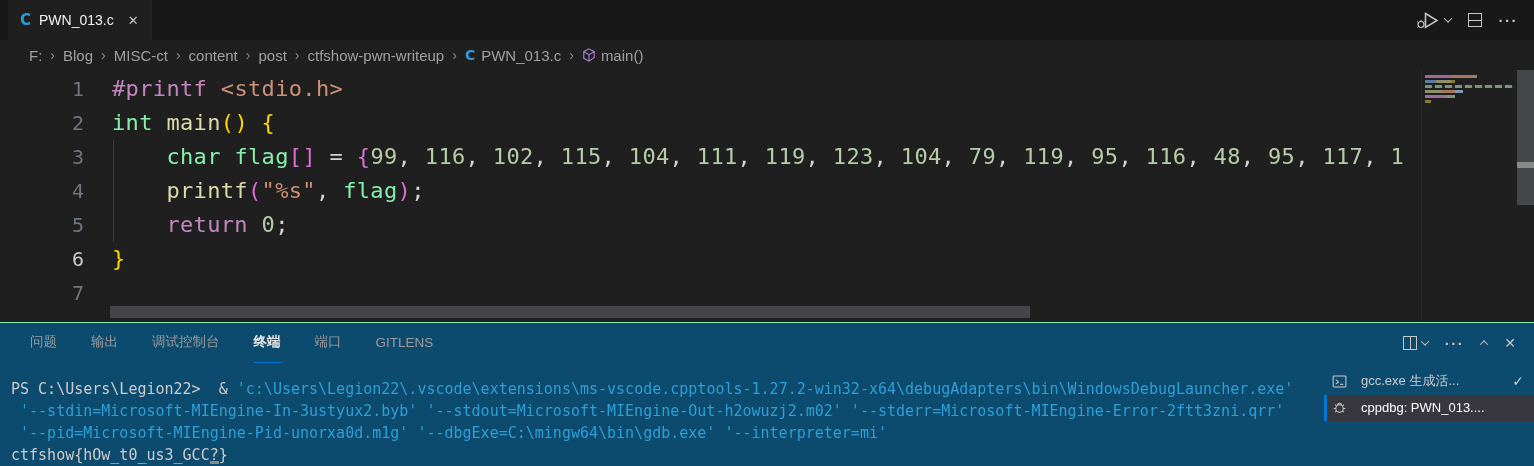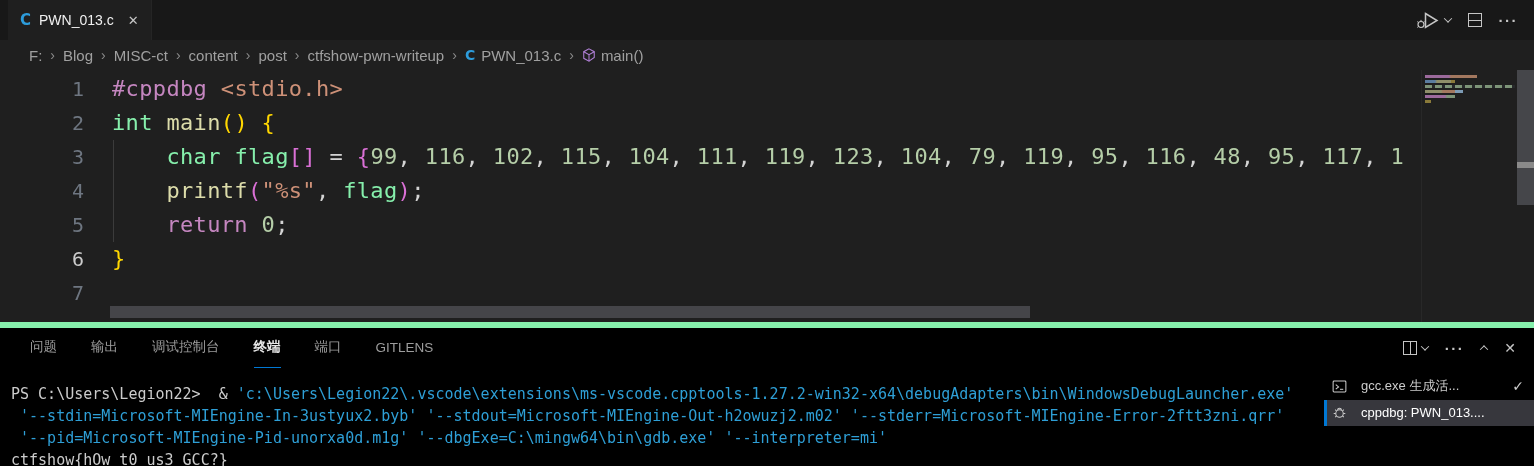--- a/index.html
+++ b/index.html
@@ -47,21 +47,21 @@
   .tk-pun{color:#d4d4d4}.tk-txt{color:#cccccc}.tk-path{color:#2e9fd6}
   .tk-cur{box-shadow:inset 0 -3px 0 #8a8a8a;}
 
   .minimap{position:absolute;right:17px;top:0;width:96px;height:100%;border-left:1px solid #282828;}
   .mm-bar{position:relative;height:3px;margin:2px 0 2px 3px;}
   .vscroll{position:absolute;right:0;top:0;width:17px;height:135px;background:#45464a;}
   .vscroll .mark{position:absolute;left:0;right:0;top:92px;height:6px;background:#8a8a8a;}
   .hscroll{position:absolute;left:110px;top:236px;width:920px;height:12px;background:#454549;}
 
   
-  .panel{position:absolute;left:0;top:322px;width:100%;bottom:0;background:#000000;border-top:6px solid #86efac;}
+  .panel{position:absolute;left:0;top:322px;width:100%;bottom:0;background:#0c4a6e;border-top:1px solid #86efac;}
   .panel-header{position:relative;height:40px;}
   .panel-tabs{display:flex;align-items:stretch;padding-left:30px;height:100%;}
   .ptab{display:flex;align-items:center;margin-right:34px;font-size:13.5px;color:#9d9d9d;
         border-bottom:1px solid transparent;cursor:pointer;padding-bottom:1px;}
   .ptab.active{color:#e7e7e7;border-bottom-color:#0078d4;font-weight:bold;}
   .panel-actions{position:absolute;right:18px;top:0;height:40px;display:flex;align-items:center;gap:17px;}
   .panel-body{position:absolute;left:0;top:40px;right:0;bottom:0;display:flex;}
   .terminal{flex:1;padding:15px 0 0 11px;font-size:15px;line-height:22px;color:#cccccc;
             white-space:pre;overflow:hidden;}
   .term-list{width:210px;padding-top:6px;}
@@ -135,21 +135,21 @@
             <path d="M8 1l6 3.2v6.6L8 15l-6-3.2V4.2z" fill="none" stroke="#b180d7" stroke-width="1.2"></path>
             <path d="M2 4.2L8 7.6l6-3.4M8 7.6V15" fill="none" stroke="#b180d7" stroke-width="1.2"></path>
           </svg>
         </span>
         <span>main()</span>
       </span>
     </div>
 
   <div class="editor">
     <div class="code-region" id="code-lines">
-        <div class="code-line"><span class="ln mono">1</span><span class="tk-pre">#cppdbg</span><span class="tk-pun"> </span><span class="tk-str">&lt;stdio.h&gt;</span></div>
+        <div class="code-line"><span class="ln mono">1</span><span class="tk-pre">#printf</span><span class="tk-pun"> </span><span class="tk-str">&lt;stdio.h&gt;</span></div>
         <div class="code-line"><span class="ln mono">2</span><span class="tk-kw">int</span><span class="tk-pun"> </span><span class="tk-fn">main</span><span class="tk-b1">()</span><span class="tk-pun"> </span><span class="tk-b1">{</span></div>
         <div class="code-line"><span class="ln mono">3</span><span class="tk-pun">    </span><span class="tk-kw">char</span><span class="tk-pun"> </span><span class="tk-var">flag</span><span class="tk-b2">[]</span><span class="tk-pun"> = </span><span class="tk-b2">{</span><span class="tk-num">99</span><span class="tk-pun">, </span><span class="tk-num">116</span><span class="tk-pun">, </span><span class="tk-num">102</span><span class="tk-pun">, </span><span class="tk-num">115</span><span class="tk-pun">, </span><span class="tk-num">104</span><span class="tk-pun">, </span><span class="tk-num">111</span><span class="tk-pun">, </span><span class="tk-num">119</span><span class="tk-pun">, </span><span class="tk-num">123</span><span class="tk-pun">, </span><span class="tk-num">104</span><span class="tk-pun">, </span><span class="tk-num">79</span><span class="tk-pun">, </span><span class="tk-num">119</span><span class="tk-pun">, </span><span class="tk-num">95</span><span class="tk-pun">, </span><span class="tk-num">116</span><span class="tk-pun">, </span><span class="tk-num">48</span><span class="tk-pun">, </span><span class="tk-num">95</span><span class="tk-pun">, </span><span class="tk-num">117</span><span class="tk-pun">, </span><span class="tk-num">1</span></div>
         <div class="code-line"><span class="ln mono">4</span><span class="tk-pun">    </span><span class="tk-fn">printf</span><span class="tk-b2">(</span><span class="tk-str">"%s"</span><span class="tk-pun">, </span><span class="tk-var">flag</span><span class="tk-b2">)</span><span class="tk-pun">;</span></div>
         <div class="code-line"><span class="ln mono">5</span><span class="tk-pun">    </span><span class="tk-pre">return</span><span class="tk-pun"> </span><span class="tk-num">0</span><span class="tk-pun">;</span></div>
         <div class="code-line"><span class="ln mono active">6</span><span class="tk-b1">}</span></div>
         <div class="code-line"><span class="ln mono">7</span></div>
       </div>
     <div class="indent-guide"></div>
     <div class="minimap">
       <div style="padding-top:3px;">

